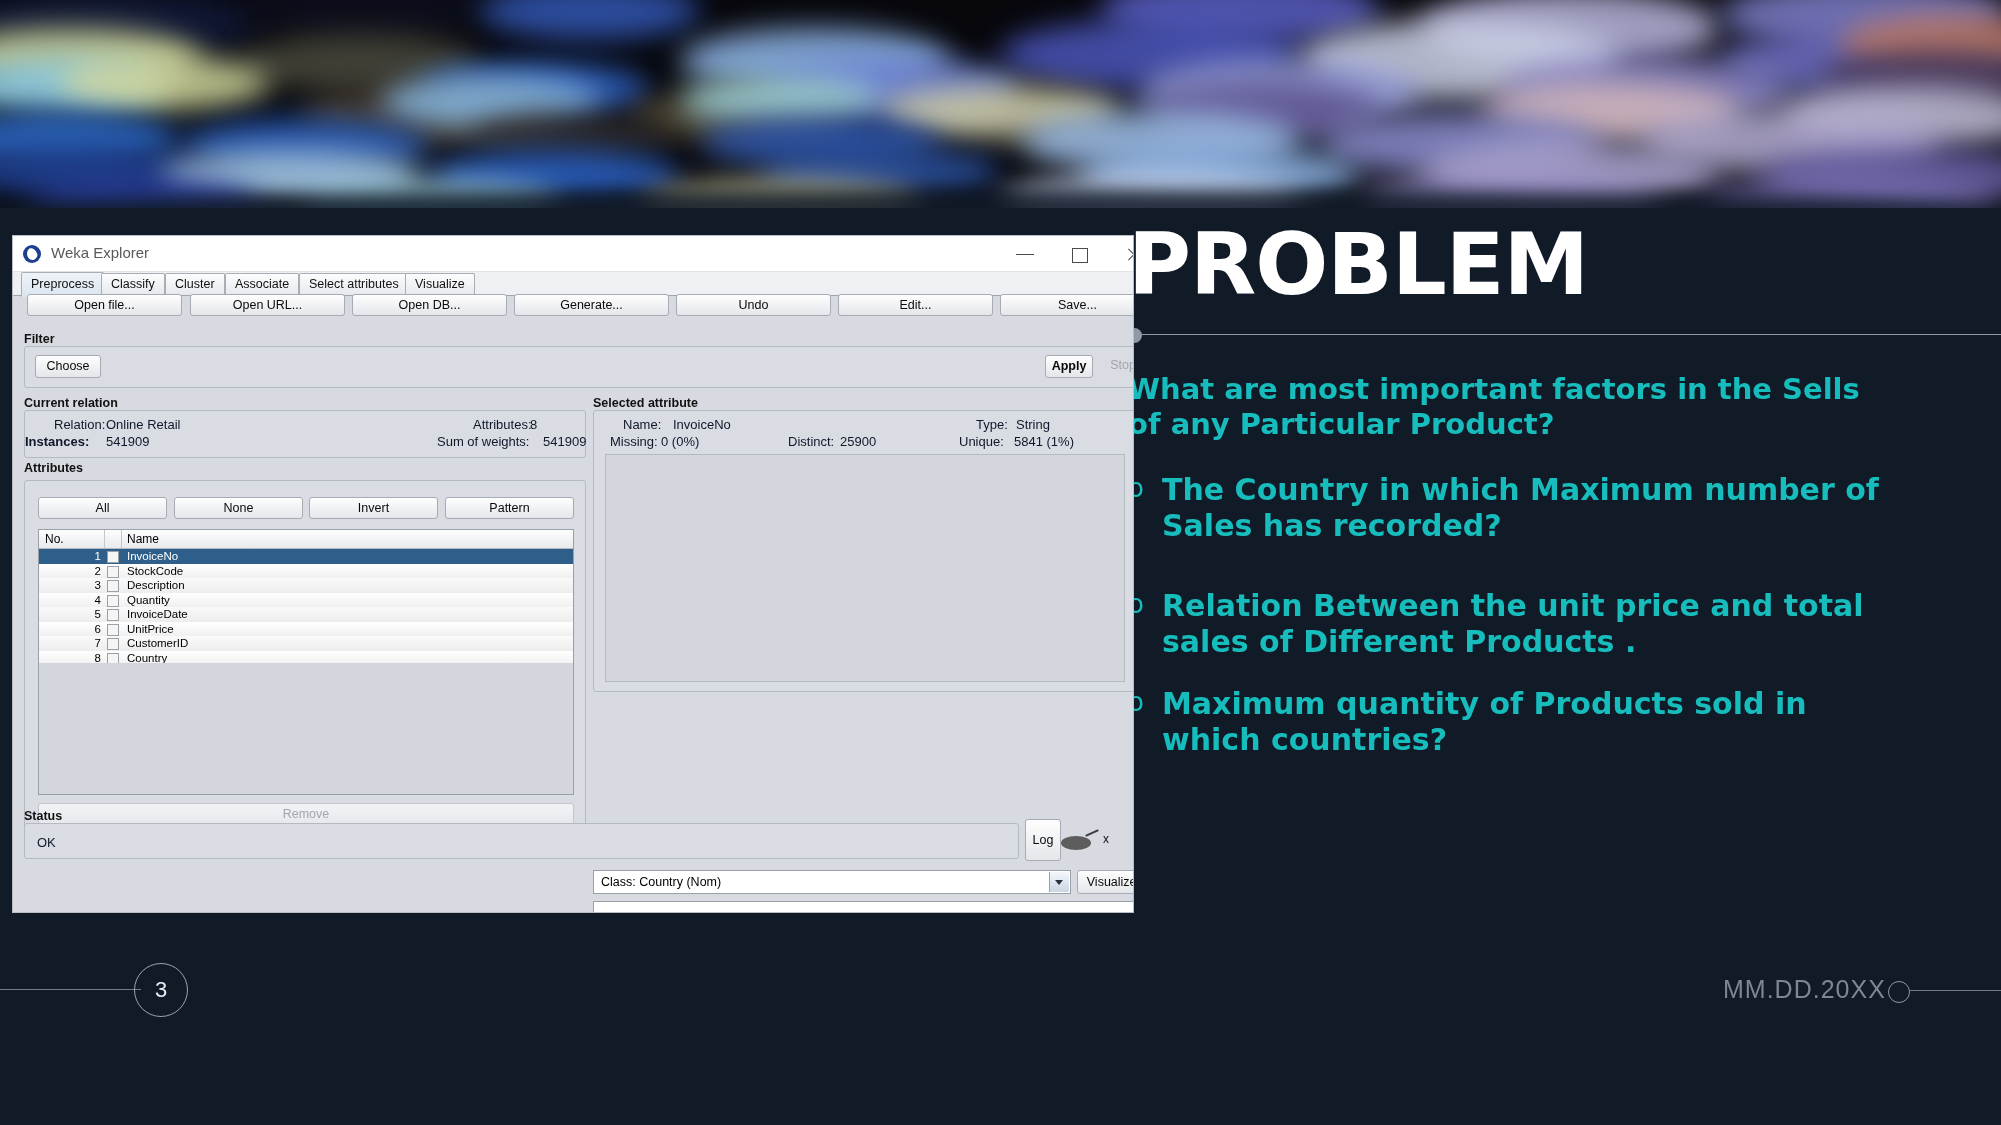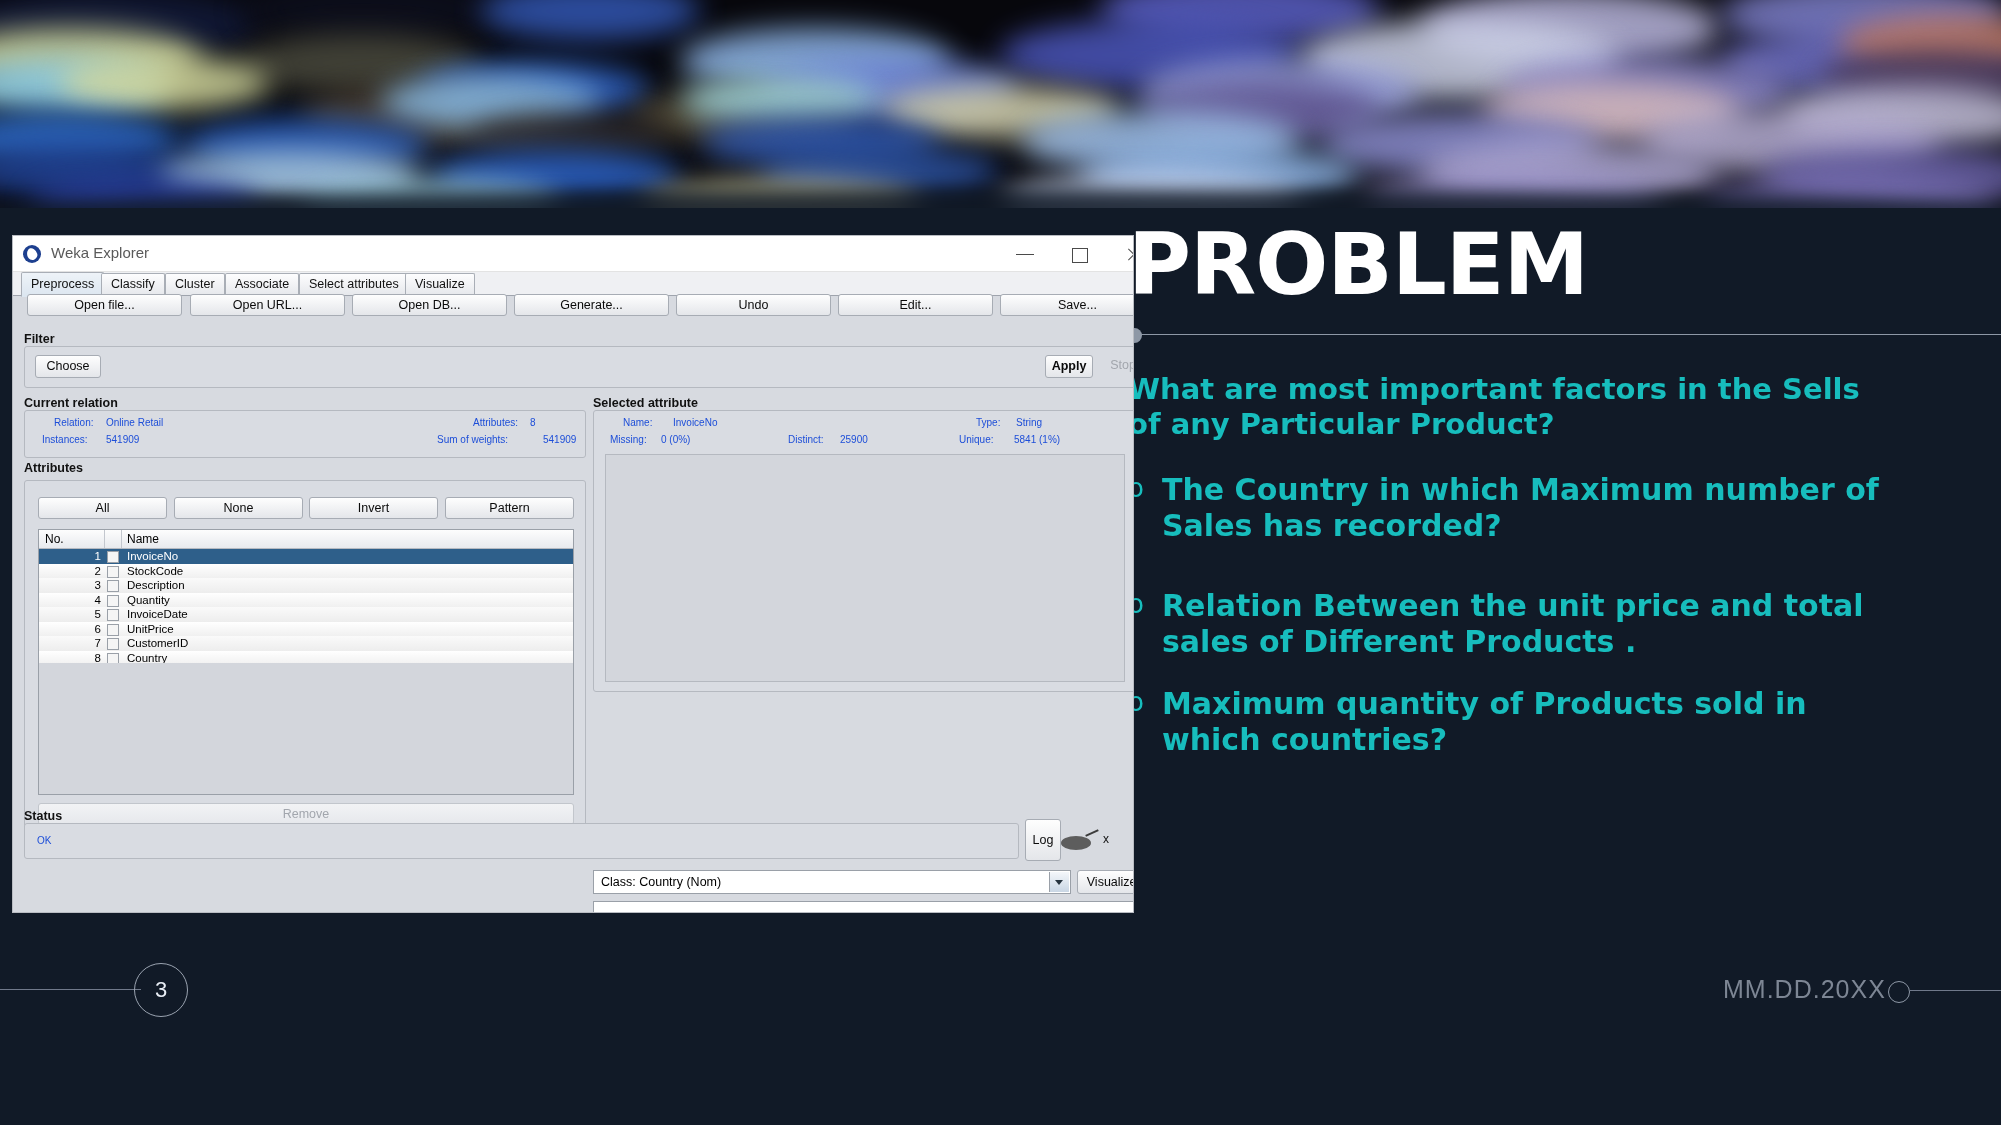--- a/index.html
+++ b/index.html
@@ -119,21 +119,21 @@
   #toprow{position:absolute;left:0;top:58px;width:1133px;height:30px;}
   #toprow .btn{position:absolute;top:0;height:22px;line-height:20px;}
 
   .grouplabel{position:absolute;font-size:12.5px;font-weight:bold;color:#111;}
   .groupbox{
     position:absolute;border:1px solid #b5b9c0;border-radius:3px;
     background:#d9dce2;box-sizing:border-box;
   }
   .whitebox{background:#ffffff;border:1px solid #9aa0a8;box-sizing:border-box;position:absolute;}
   .graybox{background:#d3d6dc;border:1px solid #b5b9c0;box-sizing:border-box;position:absolute;}
-  .kv{position:absolute;font-size:10px;color:#1d4ed8;}
+  .kv{position:absolute;font-size:13px;color:#0f172a;}
   #attrhead{height:18px;background:linear-gradient(#fdfdfd,#e8eaee);border-bottom:1px solid #b6bac1;position:relative;font-size:12px;}
   #attrhead .h1{position:absolute;left:6px;top:2px;}
   #attrhead .h2{position:absolute;left:88px;top:2px;}
   #attrhead .divA{position:absolute;left:65px;top:0;width:1px;height:18px;background:#c3c7ce;}
   #attrhead .divB{position:absolute;left:82px;top:0;width:1px;height:18px;background:#c3c7ce;}
   .arow{height:14.5px;position:relative;font-size:11.5px;background:linear-gradient(#ffffff,#f0f0f0);}
   .arow.alt{background:linear-gradient(#fafafa,#ededed);}
   .arow.sel{background:#2e5f8a;color:#fff;}
   .arow .n{position:absolute;left:0;width:62px;text-align:right;top:1px;}
   .arow .cb{position:absolute;left:68px;top:2px;width:10px;height:10px;border:1px solid #9aa0a8;background:#f5f5f5;}
@@ -286,21 +286,21 @@
       <div class="grouplabel" style="left:11px;top:96px;">Filter</div>
       <div class="groupbox" style="left:11px;top:110px;width:1113px;height:42px;"></div>
       <div class="btn" style="position:absolute;left:22px;top:119px;width:66px;height:23px;line-height:21px;">Choose</div>
       <div class="btn" style="position:absolute;left:1032px;top:119px;width:48px;height:23px;line-height:21px;font-weight:bold;">Apply</div>
       <div class="btn dis" style="position:absolute;left:1086px;top:119px;width:48px;height:23px;line-height:21px;border:none;background:transparent;">Stop</div>
 
       <div class="grouplabel" style="left:11px;top:160px;">Current relation</div>
       <div class="groupbox" style="left:11px;top:174px;width:562px;height:48px;"></div>
       <div class="kv" style="left:41px;top:181px;">Relation:</div>
       <div class="kv" style="left:93px;top:181px;">Online Retail</div>
-      <div class="kv" style="left:29px;top:198px;">Instances:</div>
+      <div class="kv" style="left:12px;top:198px;font-weight:bold;">Instances:</div>
       <div class="kv" style="left:93px;top:198px;">541909</div>
       <div class="kv" style="left:460px;top:181px;">Attributes:</div>
       <div class="kv" style="left:517px;top:181px;">8</div>
       <div class="kv" style="left:424px;top:198px;">Sum of weights:</div>
       <div class="kv" style="left:530px;top:198px;">541909</div>
 
       <div class="grouplabel" style="left:580px;top:160px;">Selected attribute</div>
       <div class="groupbox" style="left:580px;top:174px;width:544px;height:282px;"></div>
       <div class="kv" style="left:610px;top:181px;">Name:</div>
       <div class="kv" style="left:660px;top:181px;">InvoiceNo</div>

